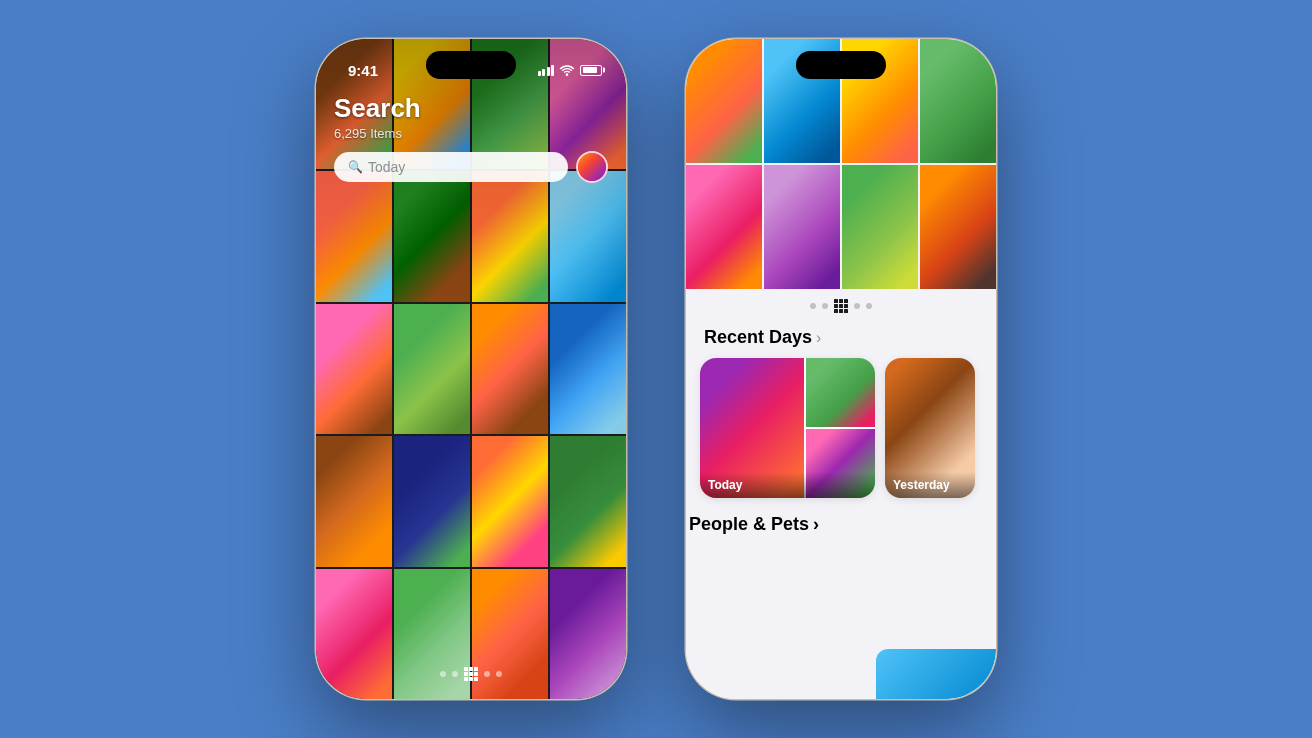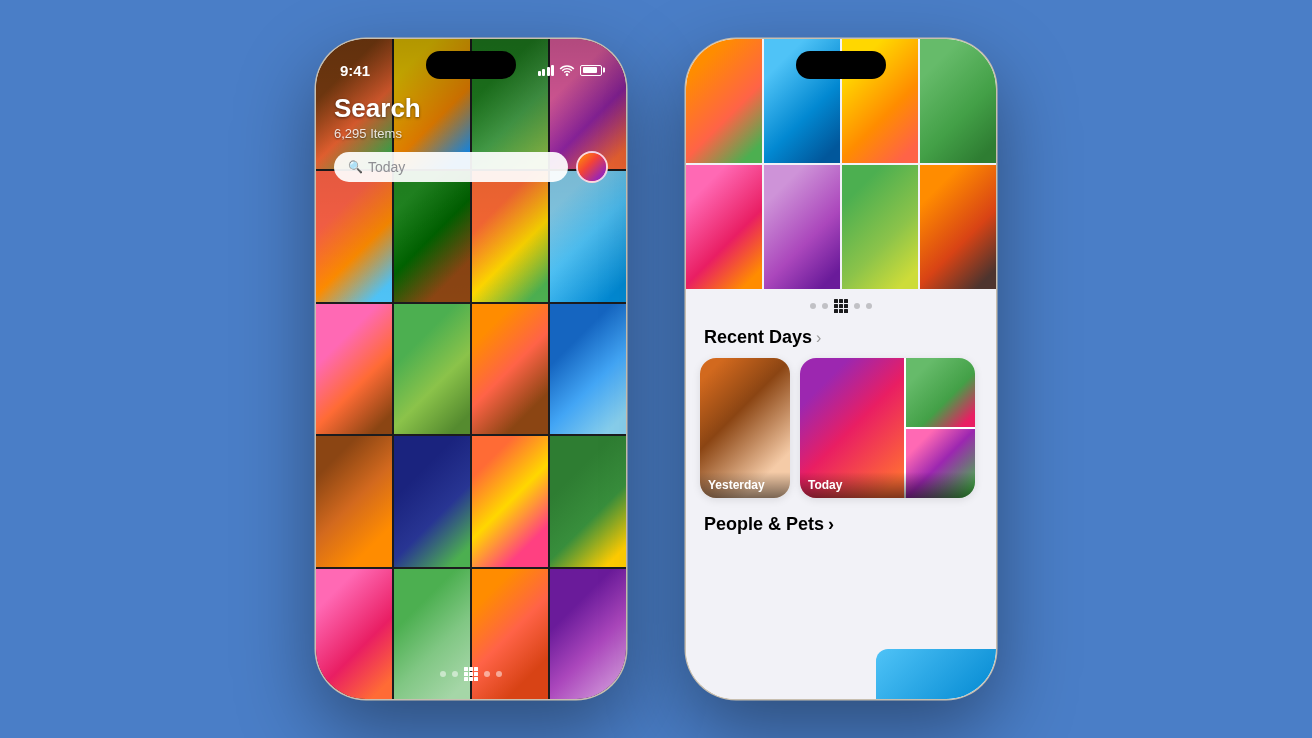--- a/index.html
+++ b/index.html
@@ -78,20 +78,21 @@
       padding: 14px 24px 0;
       height: 48px;
       position: relative;
       z-index: 5;
     }
 
     .status-time {
       font-size: 15px;
       font-weight: 600;
       color: white;
+      margin-left: 8px;
     }
 
     .status-icons {
       display: flex;
       align-items: center;
       gap: 5px;
     }
 
     .signal-bars {
       display: flex;
@@ -439,21 +440,21 @@
       left: 0;
       right: 0;
       padding: 6px 8px;
       background: linear-gradient(0deg, rgba(0,0,0,0.5) 0%, transparent 100%);
       font-size: 12px;
       font-weight: 600;
       color: white;
     }
 
     .people-pets-section {
-      padding: 0 18px;
+      padding: 0 3px;
     }
 
     .people-pets-title {
       font-size: 18px;
       font-weight: 700;
       color: #000;
       display: flex;
       align-items: center;
       gap: 4px;
     }
@@ -582,37 +583,37 @@
             <div class="lib-dot"></div>
           </div>
 
           <div class="section-header">
             <span class="section-title">Recent Days</span>
             <span class="section-chevron"> ›</span>
           </div>
 
           <div class="recent-days-row">
 
-            <div class="day-card day-card-secondary">
-              <div style="position:relative;">
-                <div class="day-card-portrait"></div>
-                <div class="day-label-overlay">Yesterday</div>
-              </div>
-            </div>
-
             <div class="day-card day-card-main">
               <div class="day-card-inner" style="position:relative;">
                 <div class="day-card-grid">
                   <div class="day-main-photo"></div>
                   <div class="day-sub-photo1"></div>
                   <div class="day-sub-photo2"></div>
                 </div>
                 <div class="day-label-overlay">Today</div>
               </div>
             </div>
+
+            <div class="day-card day-card-secondary">
+              <div style="position:relative;">
+                <div class="day-card-portrait"></div>
+                <div class="day-label-overlay">Yesterday</div>
+              </div>
+            </div>
           </div>
 
           <div class="section-header people-pets-section">
             <span class="people-pets-title">
               <span>People &amp; Pets</span>
               <span> ›</span>
             </span>
           </div>
 
           <div style="position:absolute;bottom:0;right:0;width:120px;height:50px;background:linear-gradient(135deg,#4FC3F7,#0288D1);border-radius:12px 0 0 0;"></div>

